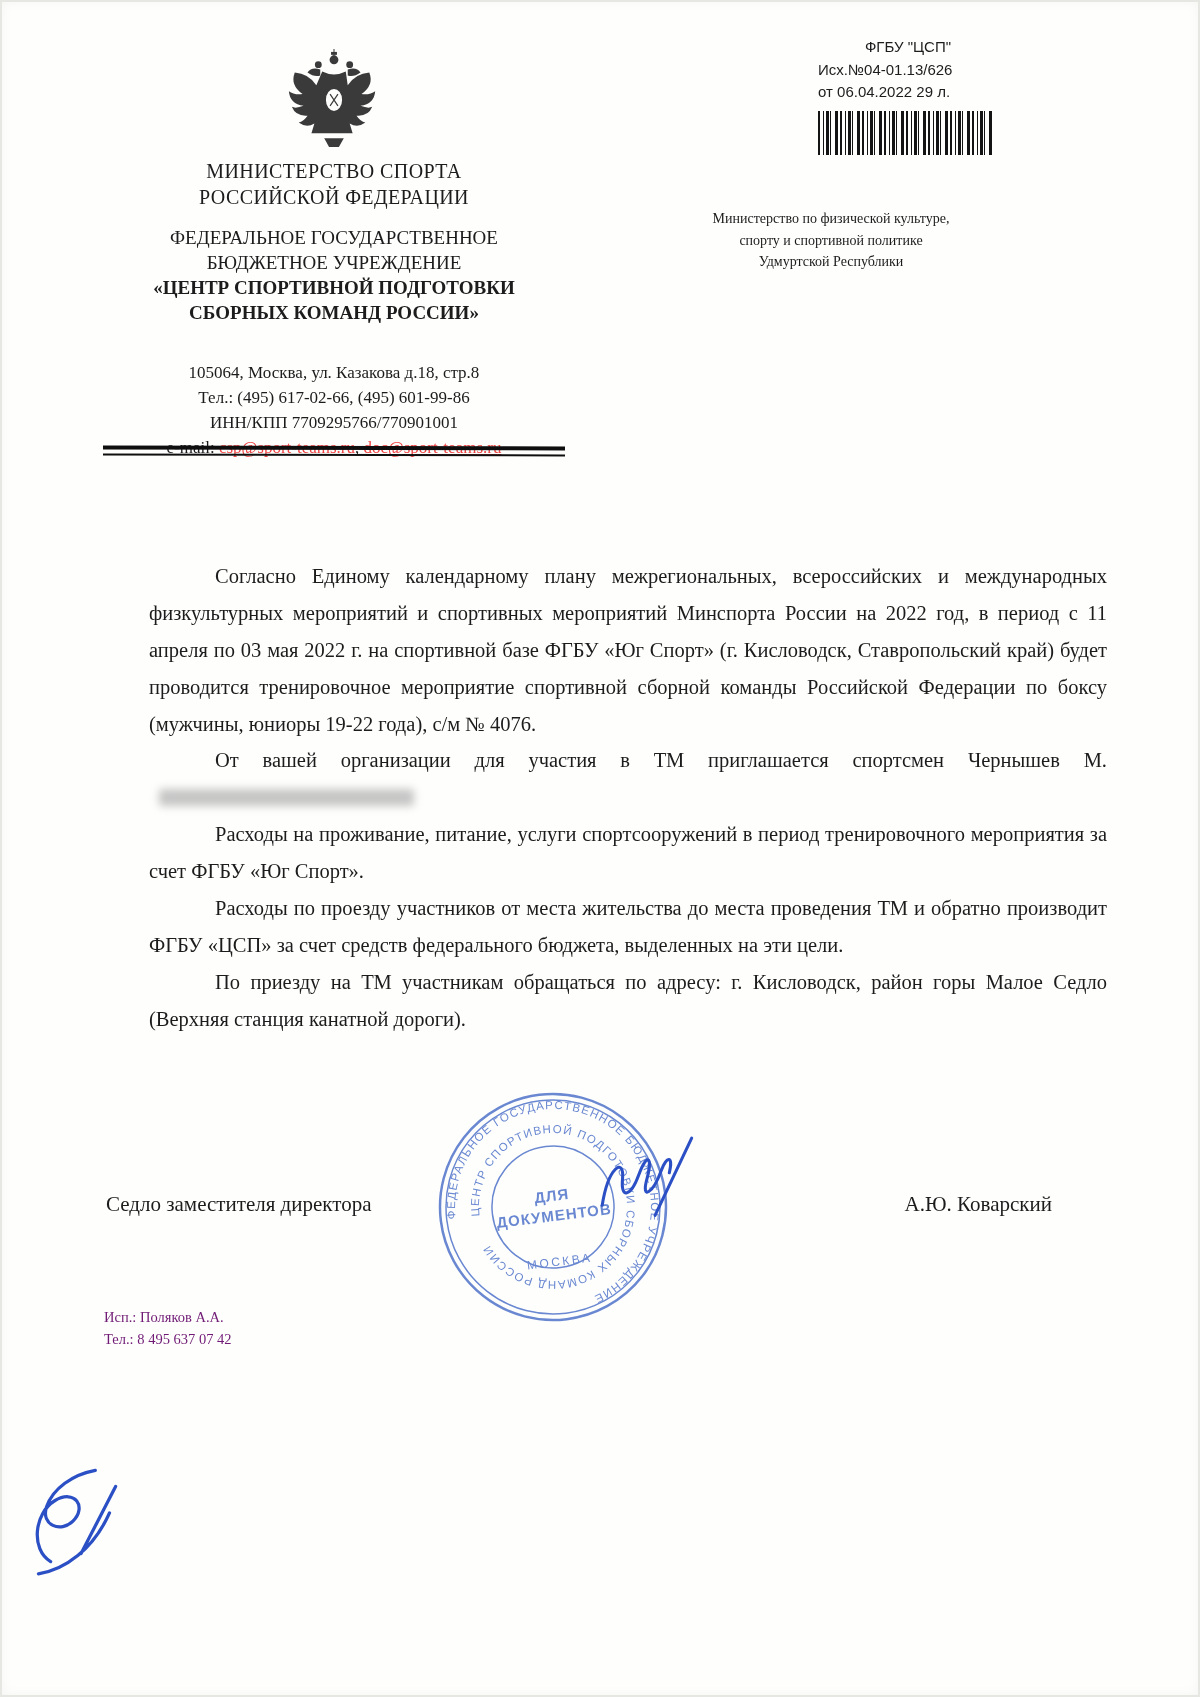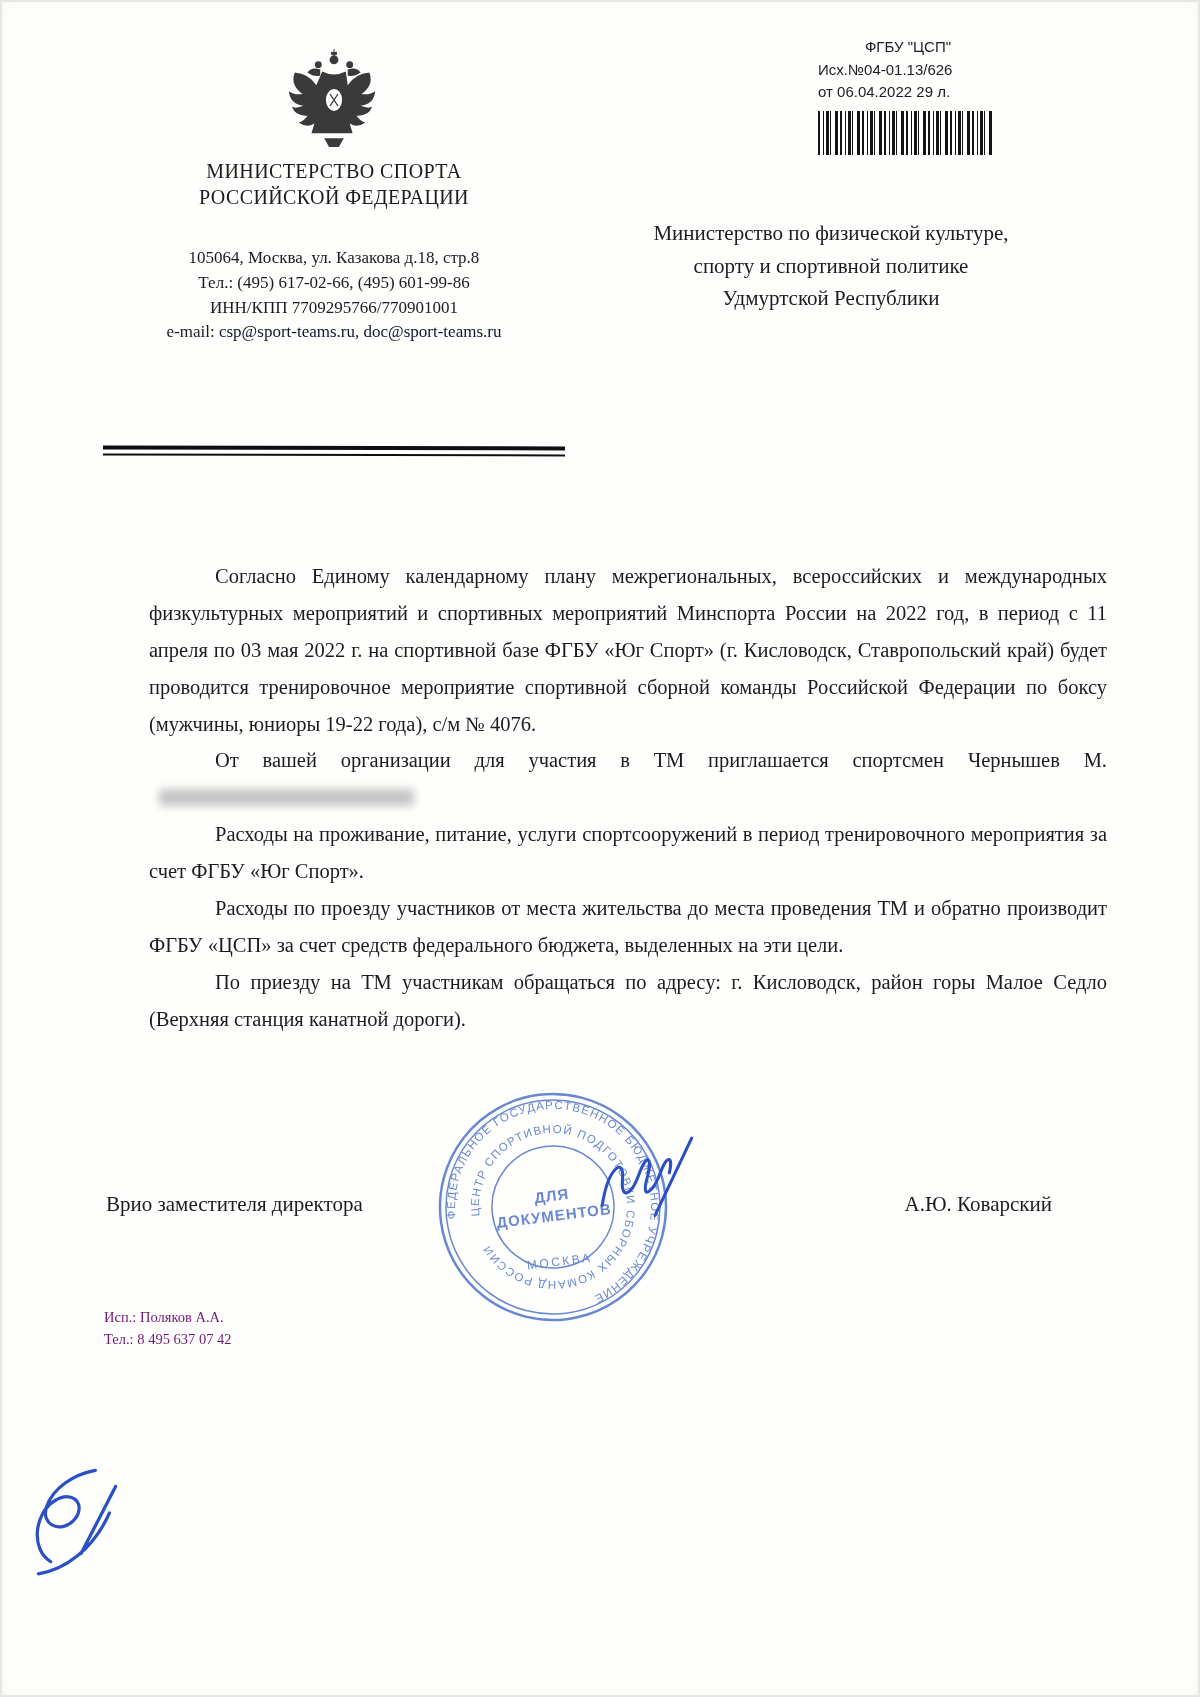--- a/index.html
+++ b/index.html
@@ -30,32 +30,32 @@
   }
 
   
   .letterhead-left { position:absolute; left:100px; top:48px; width:468px; text-align:center; }
   .coat-of-arms { width:118px; height:102px; margin:0 auto 8px; }
   .coat-of-arms svg { width:100%; height:100%; }
   .ministry { font-weight:normal; font-size:20px; line-height:1.3; letter-spacing:.4px; }
   .org-type { margin-top:15px; font-size:19px; line-height:1.32; }
   .org-name { font-weight:bold; }
   .contacts { margin-top:36px; font-size:17px; line-height:1.46; }
-  .email { color:#0f172a; }
+  .email { text-decoration:underline; color:#ef4444; }
 
   .rule {
     position:absolute; left:103px; top:446px; width:462px; height:10px;
     border-top:4px solid #0f0f0f; border-bottom:2px solid #0f0f0f;
     transform:rotate(.12deg);
   }
 
   
   .recipient {
-    position:absolute; left:588px; top:217px; width:486px;
-    text-align:center; font-size:21px; line-height:1.55;
+    position:absolute; left:588px; top:208px; width:486px;
+    text-align:center; font-size:14px; line-height:1.55;
   }
 
   
   .body-text {
     position:absolute; left:104px; top:558px; width:958px;
     font-size:20.5px; line-height:1.8; text-align:justify;margin-left:45px;
   }
   .para { text-indent:66px; }
   .redacted {
     display:inline-block; width:255px; height:17px; margin-left:10px;
@@ -111,20 +111,26 @@
           <path d="M50 92 h20 l-5 9 h-10 z"></path>
         </g>
         <ellipse cx="60" cy="53" rx="9" ry="12" fill="#fdfdfc" stroke="#3a3a3a" stroke-width="1.5"></ellipse>
         <path d="M56 47 l8 12 M64 47 l-8 12" stroke="#3a3a3a" stroke-width="1.2"></path>
       </svg>
     </div>
     <div class="ministry">
       <div>МИНИСТЕРСТВО СПОРТА</div>
       <div>РОССИЙСКОЙ ФЕДЕРАЦИИ</div>
     </div>
+    <div class="org-type">
+      <div>ФЕДЕРАЛЬНОЕ ГОСУДАРСТВЕННОЕ</div>
+      <div>БЮДЖЕТНОЕ УЧРЕЖДЕНИЕ</div>
+      <div class="org-name">«ЦЕНТР СПОРТИВНОЙ ПОДГОТОВКИ</div>
+      <div class="org-name">СБОРНЫХ КОМАНД РОССИИ»</div>
+    </div>
     <div class="contacts">
       <div>105064, Москва, ул. Казакова д.18, стр.8</div>
       <div>Тел.: (495) 617-02-66, (495) 601-99-86</div>
       <div>ИНН/КПП 7709295766/770901001</div>
       <div><span>e-mail: </span><span class="email">csp@sport-teams.ru</span><span>, </span><span class="email">doc@sport-teams.ru</span></div>
     </div>
   </div>
 
   <div class="rule"></div>
 
@@ -135,21 +141,21 @@
   </div>
 
   <div class="body-text">
     <p class="para">Согласно Единому календарному плану межрегиональных, всероссийских и международных физкультурных мероприятий и спортивных мероприятий Минспорта России на 2022 год, в период с 11 апреля по 03 мая 2022 г. на спортивной базе ФГБУ «Юг Спорт» (г. Кисловодск, Ставропольский край) будет проводится тренировочное мероприятие спортивной сборной команды Российской Федерации по боксу (мужчины, юниоры 19-22 года), с/м № 4076.</p>
     <p class="para"><span>От вашей организации для участия в ТМ приглашается спортсмен Чернышев М.</span><span class="redacted"></span></p>
     <p class="para">Расходы на проживание, питание, услуги спортсооружений в период тренировочного мероприятия за счет ФГБУ «Юг Спорт».</p>
     <p class="para">Расходы по проезду участников от места жительства до места проведения ТМ и обратно производит ФГБУ «ЦСП» за счет средств федерального бюджета, выделенных на эти цели.</p>
     <p class="para">По приезду на ТМ участникам обращаться по адресу: г. Кисловодск, район горы Малое Седло (Верхняя станция канатной дороги).</p>
   </div>
 
-  <div class="sign-title">Врио заместителя директора</div>
+  <div class="sign-title">Седло заместителя директора</div>
   <div class="sign-name">А.Ю. Коварский</div>
 
   <div class="stamp">
     <svg viewBox="0 0 254 254" xmlns="http://www.w3.org/2000/svg" aria-hidden="true">
       <defs>
         <path id="ring-outer-path" d="M127,127 m-98,0 a98,98 0 1,1 196,0 a98,98 0 1,1 -196,0"></path>
         <path id="ring-inner-path" d="M127,127 m-74,0 a74,74 0 1,1 148,0 a74,74 0 1,1 -148,0"></path>
       </defs>
       <circle cx="127" cy="127" r="113" fill="none" stroke="#4a6fc8" stroke-width="2.5"></circle>
       <circle cx="127" cy="127" r="107" fill="none" stroke="#4a6fc8" stroke-width="1.5"></circle>

